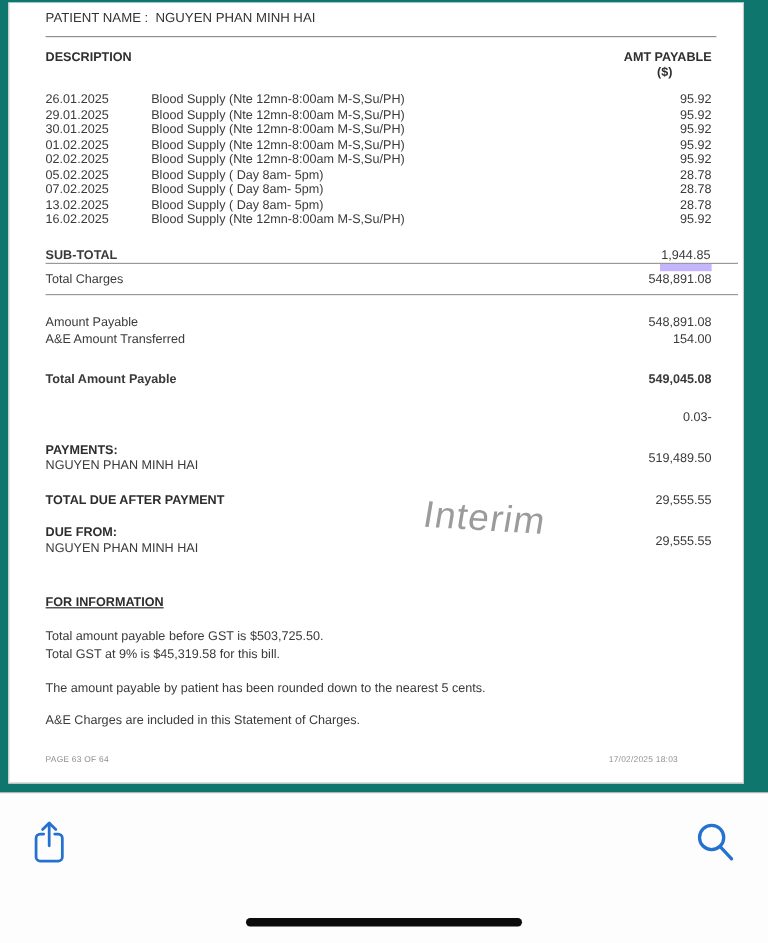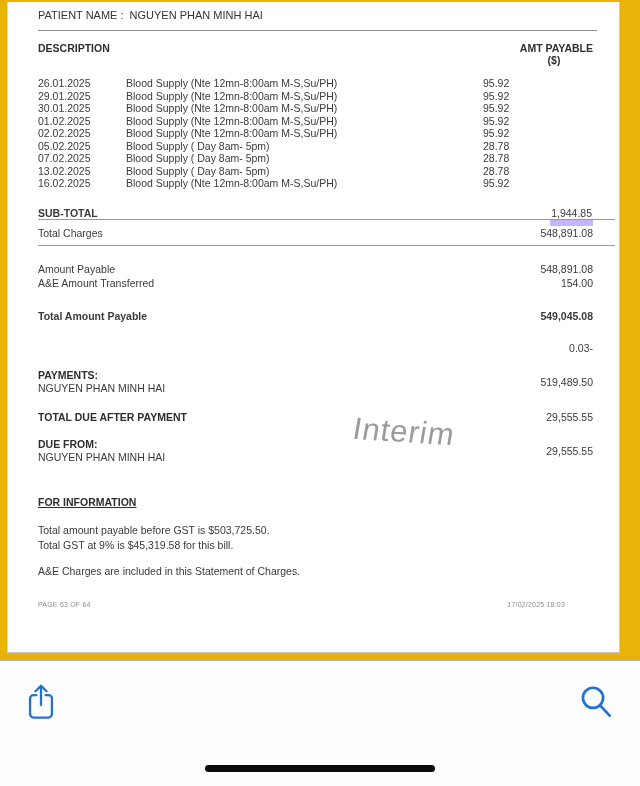--- a/index.html
+++ b/index.html
@@ -1,31 +1,31 @@
 <!DOCTYPE html>
 <html><head>
 <meta charset="utf-8">
 <style>
   * { margin:0; padding:0; box-sizing:border-box; }
   html,body { width:640px; height:786px; background:#ffffff; font-family:"Liberation Sans", sans-serif; }
   body { position:relative; overflow:hidden; }
 
   
-  .viewer { position:absolute; top:0; left:0; width:640px; height:660px; background:#eab308; }
+  .viewer { position:absolute; top:0; left:0; width:640px; height:660px; background:#0f766e; }
   .page { position:absolute; top:2px; left:7px; right:20px; bottom:7px; background:#ffffff;
           border-right:1px solid #cccbc9; border-bottom:1px solid #c6c5c3; border-left:1px solid #dddcda; }
   .content { position:relative; width:100%; height:100%; padding:7px 26px 0 30px; color:#3a3a3a; font-size:10.5px; }
 
   .patient-row { display:flex; gap:6px; font-size:11px; color:#333; padding-bottom:9px;
                  border-bottom:1px solid #8f8f8f; margin-right:-4px; }
 
   .thead { display:flex; margin-top:11px; font-weight:bold; font-size:10.5px; color:#2f2f2f; }
   .c-date { width:88px; flex:none; }
   .c-desc { flex:1; }
-  .c-amt  { width:110px; flex:none; text-align:left; }
+  .c-amt  { width:110px; flex:none; text-align:right; }
   .amt-head { display:flex; flex-direction:column; align-items:flex-end; width:110px; flex:none; }
   .amt-head .l2 { width:78px; text-align:center; }
 
   .rows { margin-top:11px; }
   .trow { display:flex; line-height:12.5px; font-size:10.5px; color:#3a3a3a; }
 
   .subtotal-row { display:flex; margin-top:17px; align-items:baseline; }
   .subtotal-row .lbl { font-weight:bold; font-size:10.5px; }
   .subtotal-row .val { margin-left:auto; width:110px; text-align:right; }
   .subtotal-row .val span { border-bottom:6px solid #c4b5fd; padding:0 1px 1px 1px; }
@@ -189,20 +189,21 @@
         <span class="left">
           <span class="bold">DUE FROM:</span><br>
           <span>NGUYEN PHAN MINH HAI</span>
         </span>
         <span class="val">29,555.55</span>
       </div>
 
       <div class="info-head">FOR INFORMATION</div>
       <div class="info-line mt-info1">Total amount payable before GST is $503,725.50.</div>
       <div class="info-line mt-info2">Total GST at 9% is $45,319.58 for this bill.</div>
+      <div class="info-line mt-info3">The amount payable by patient has been rounded down to the nearest 5 cents.</div>
       <div class="info-line mt-info4">A&amp;E Charges are included in this Statement of Charges.</div>
 
       <div class="page-footer">
         <span>PAGE 63 OF  64</span>
         <span class="ts">17/02/2025 18:03</span>
       </div>
 
       <div class="watermark">Interim</div>
     </div>
   </div>

